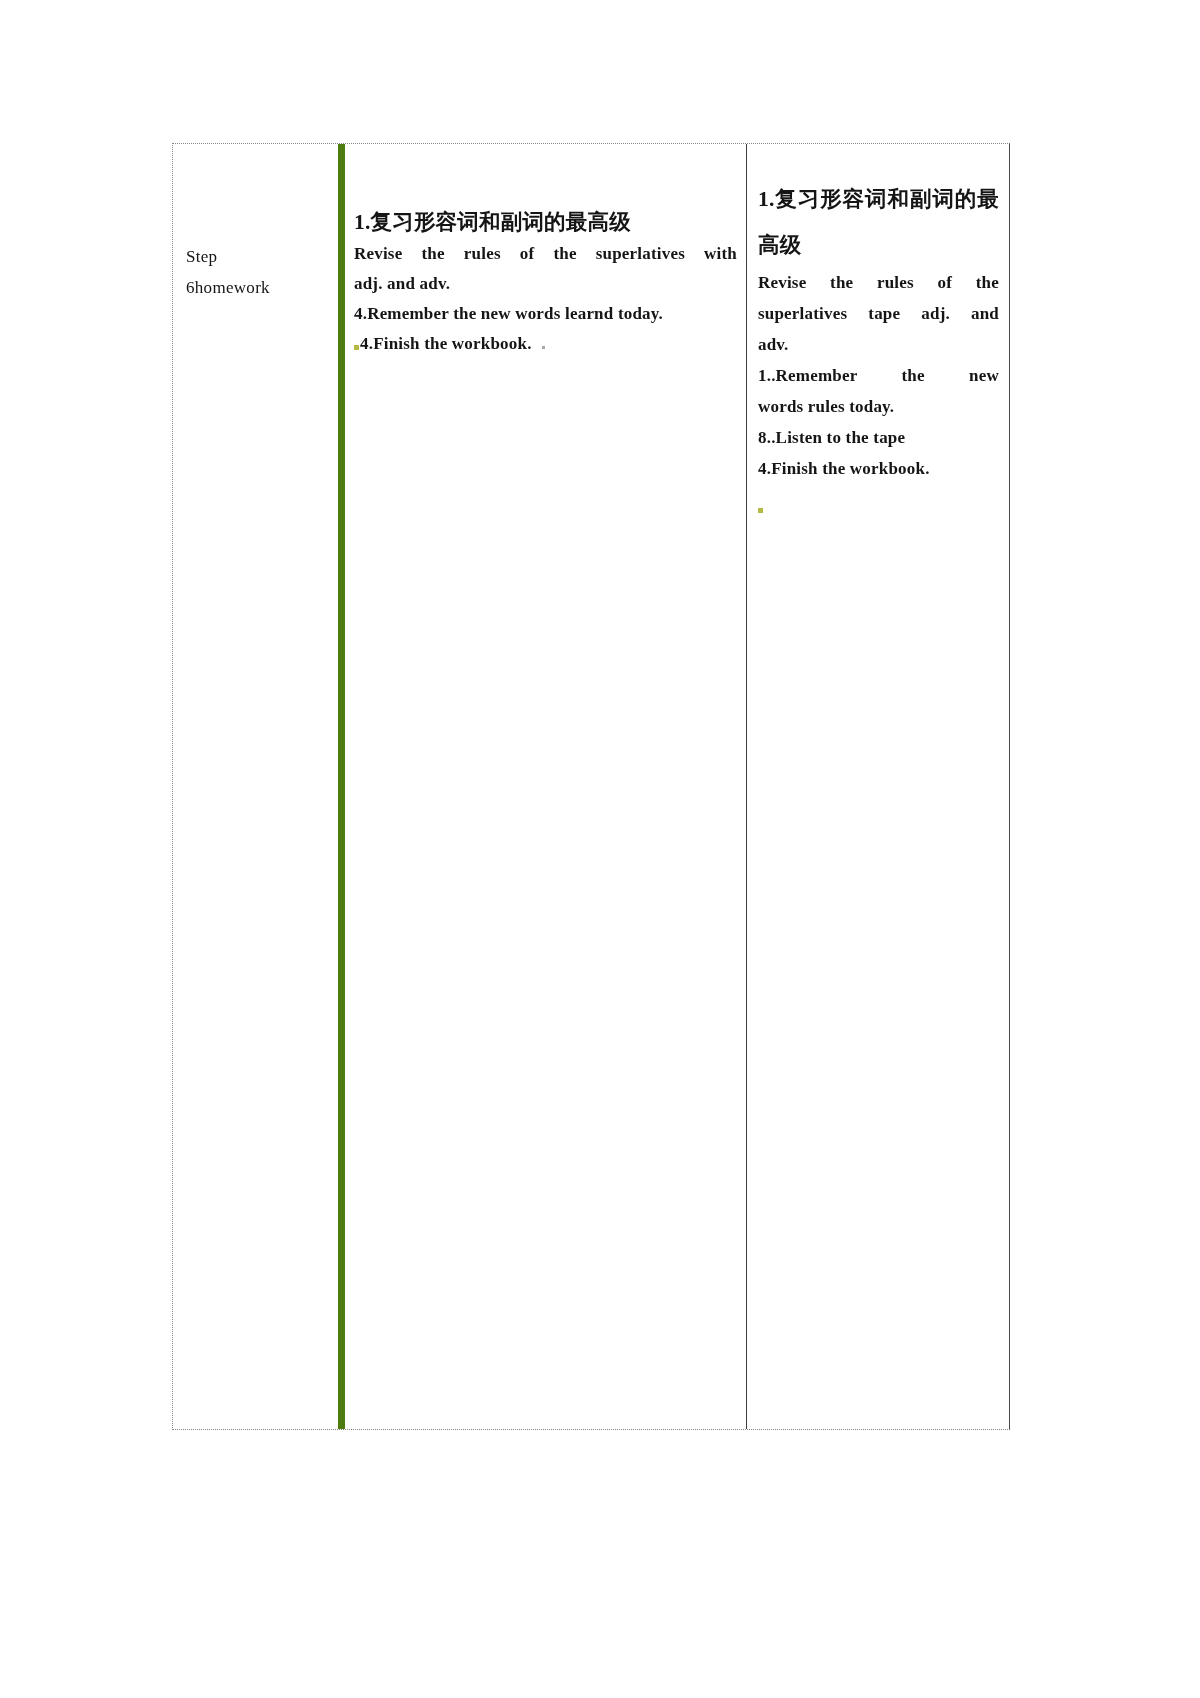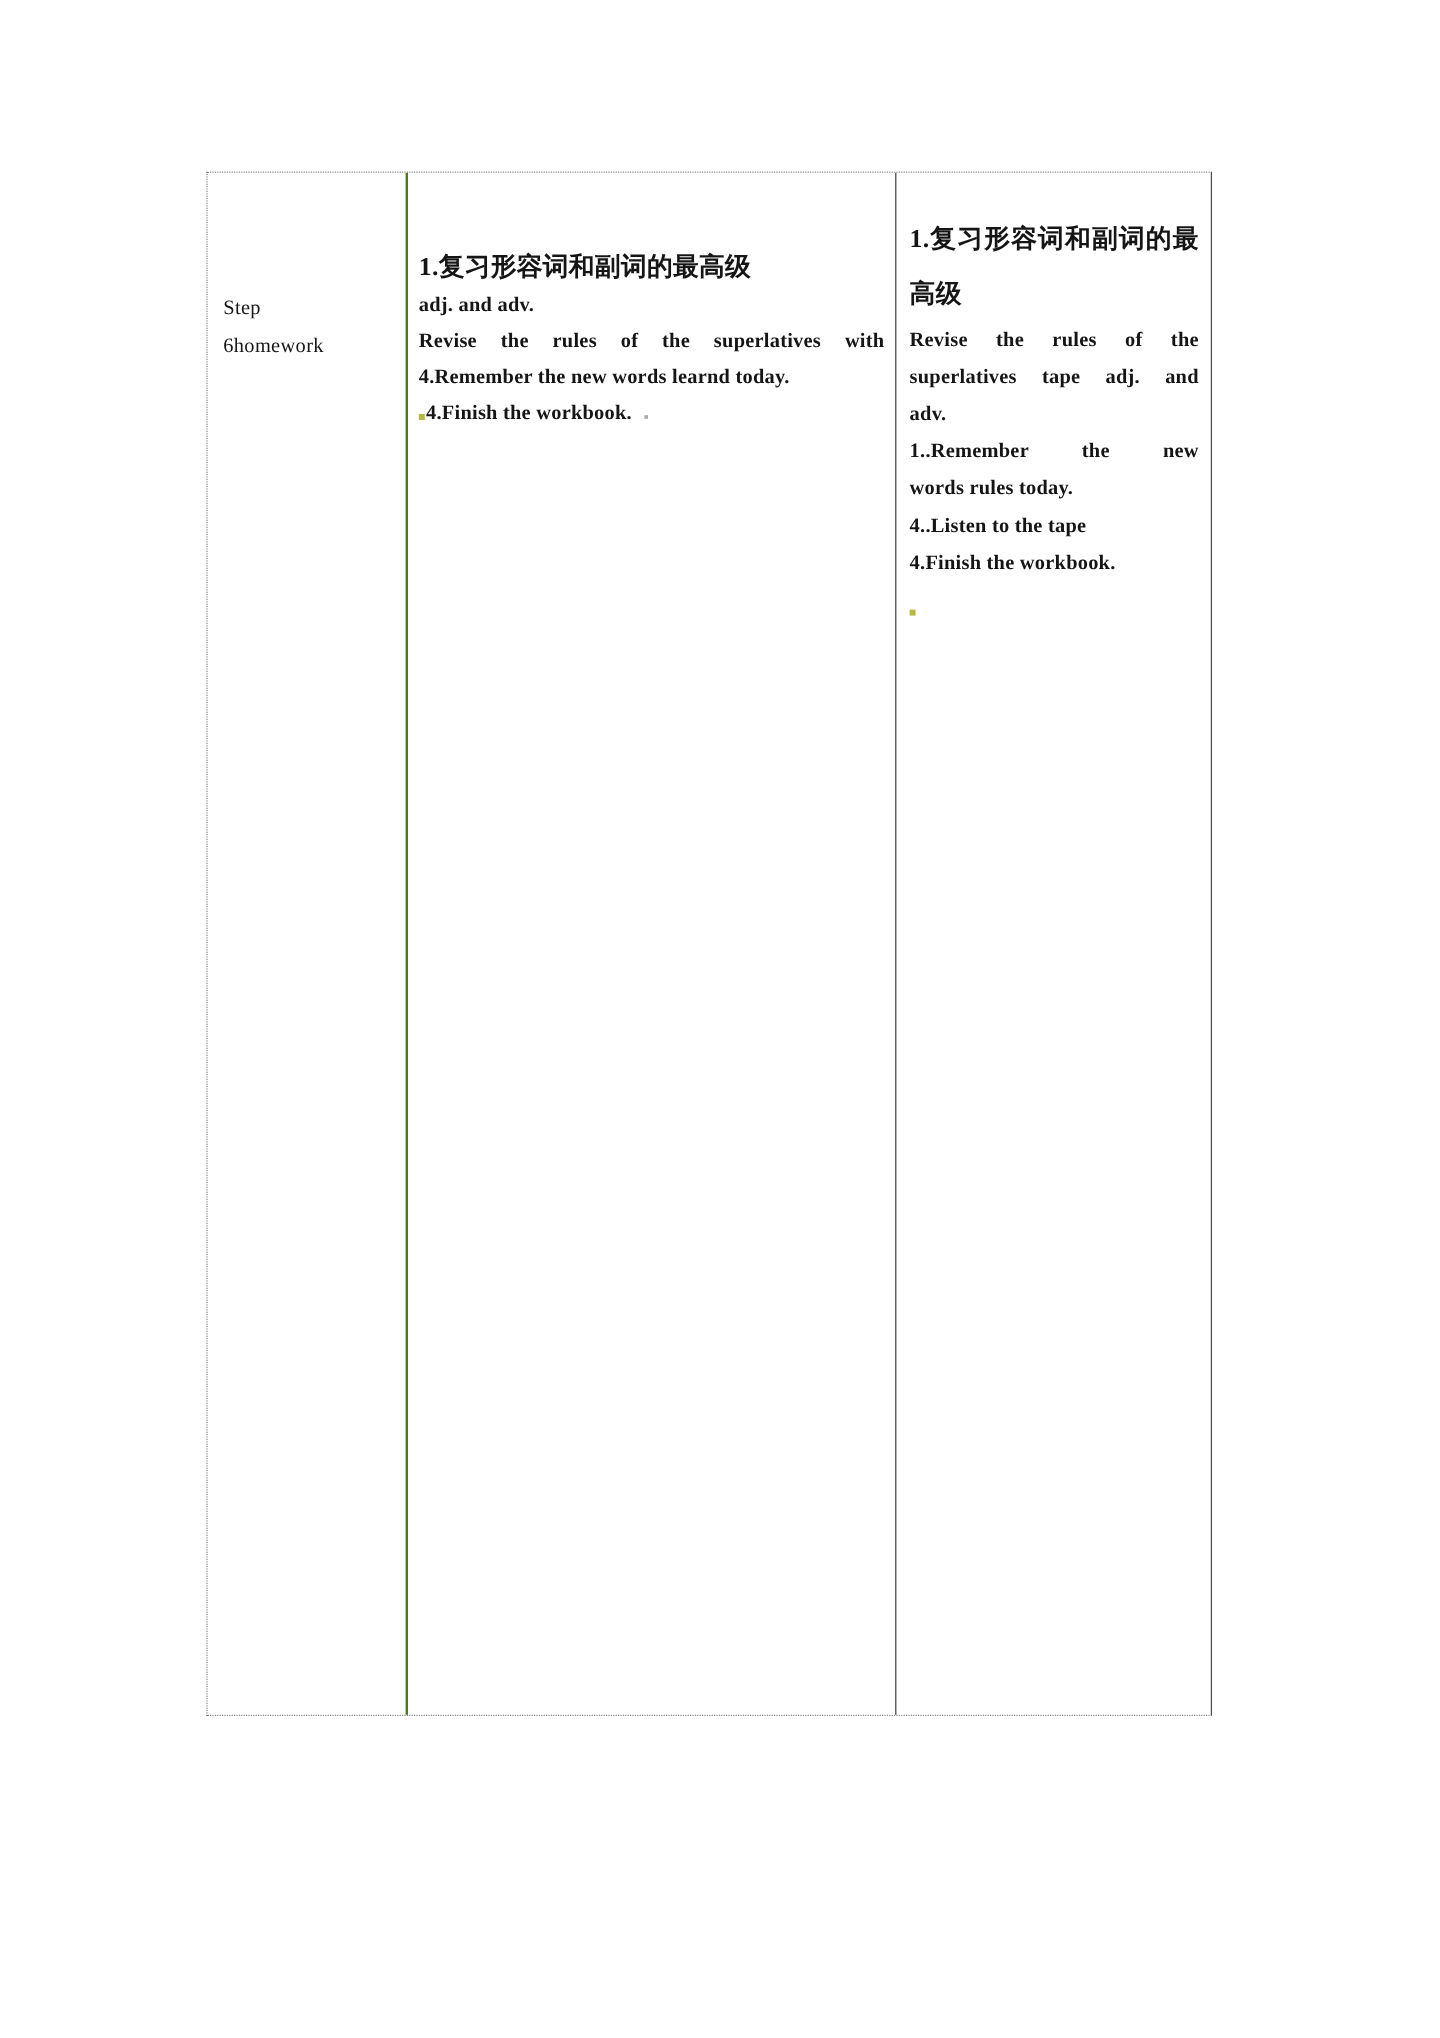--- a/index.html
+++ b/index.html
@@ -32,21 +32,21 @@
   .cell {
     box-sizing: border-box;
     overflow: hidden;
   }
   .cell-step {
     width: 165px;
     padding: 97px 6px 0 13px;
   }
   .cell-mid {
     width: 409px;
-    border-left: 2px solid #4d7c0f;
+    border-left: 7px solid #4d7c0f;
     border-right: 1px solid #3d3d3d;
     padding: 61px 9px 0 9px;
   }
   .cell-right {
     flex: 1;
     padding: 26px 10px 0 11px;
   }
   .line {
     font-size: 17px;
     line-height: 30px;
@@ -109,33 +109,33 @@
 <div class="page">
   <div class="doc-table">
 
     <div class="cell cell-step">
       <div class="line">Step</div>
       <div class="line">6homework</div>
     </div>
 
     <div class="cell cell-mid">
       <div class="line zh">1.复习形容词和副词的最高级</div>
+      <div class="line just">Revise the rules of the superlatives with</div>
       <div class="line">adj. and adv.</div>
-      <div class="line just">Revise the rules of the superlatives with</div>
       <div class="line">4.Remember the new words learnd today.</div>
       <div class="line"><span class="olive-sq"></span><span>4.Finish the workbook.</span><span class="gray-dot"></span></div>
     </div>
 
     <div class="cell cell-right">
       <div class="line zh just">1.复习形容词和副词的最</div>
       <div class="line zh zh-tail">高级</div>
       <div class="line just">Revise the rules of the</div>
       <div class="line just">superlatives tape adj. and</div>
       <div class="line">adv.</div>
       <div class="line just">1..Remember the new</div>
       <div class="line">words rules today.</div>
-      <div class="line">4..Listen to the tape</div>
+      <div class="line">8..Listen to the tape</div>
       <div class="line">4.Finish the workbook.</div>
       <div class="line marker-line"><span class="olive-sq"></span></div>
     </div>
 
   </div>
 </div>
 
 </body></html>

